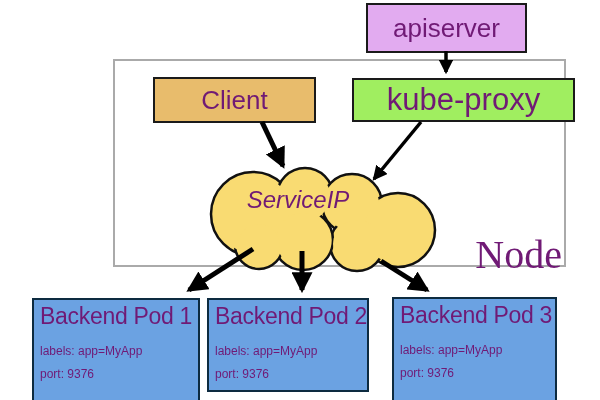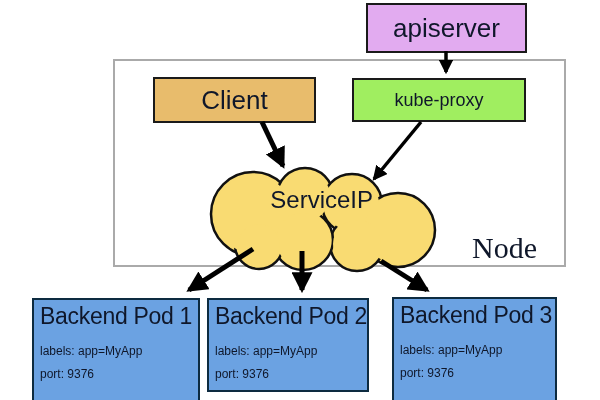--- a/index.html
+++ b/index.html
@@ -3,21 +3,21 @@
 <meta charset="utf-8">
 <style>
   html, body { margin: 0; padding: 0; background: #ffffff; }
   .canvas {
     position: relative;
     width: 600px;
     height: 400px;
     background: #ffffff;
     overflow: hidden;
     font-family: "Liberation Sans", sans-serif;
-    color: #0f172a;
+    color: #701a75;
   }
   .node-rect {
     position: absolute;
     left: 113px; top: 59px;
     width: 453px; height: 208px;
     border: 2px solid #aaaaaa;
     background: #ffffff;
     box-sizing: border-box;
     z-index: 1;
   }
@@ -34,46 +34,47 @@
     left: 366px; top: 3px; width: 161px; height: 50px;
     background: #e2abf0;
     font-size: 26px;
   }
   .box-client {
     left: 153px; top: 77px; width: 163px; height: 46px;
     background: #e8bc6c;
     font-size: 26px;
   }
   .box-kubeproxy {
-    left: 352px; top: 78px; width: 174px; height: 44px;
+    left: 352px; top: 78px; width: 223px; height: 44px;
     background: #a0ee60;
-    font-size: 18px;
+    font-size: 31px;
   }
   .overlay {
     position: absolute;
     left: 0; top: 0;
     z-index: 5;
     pointer-events: none;
   }
   .cloud-text {
     position: absolute;
     left: 223px; top: 184px;
     width: 150px;
-    text-align: right;
+    text-align: center;
     font-size: 24px;
     line-height: 31px;
     z-index: 6;
+    font-style: italic;
   }
   .node-label {
     position: absolute;
     left: 472px; top: 231px;
     width: 90px;
     font-family: "Liberation Serif", serif;
-    font-size: 30px;
-    text-align: left;
+    font-size: 40px;
+    text-align: right;
     z-index: 2;
   }
   .pod {
     position: absolute;
     background: #6ba2e2;
     border: 2px solid #0d2b40;
     box-sizing: border-box;
     padding: 3px 6px;
     z-index: 2;
   }

